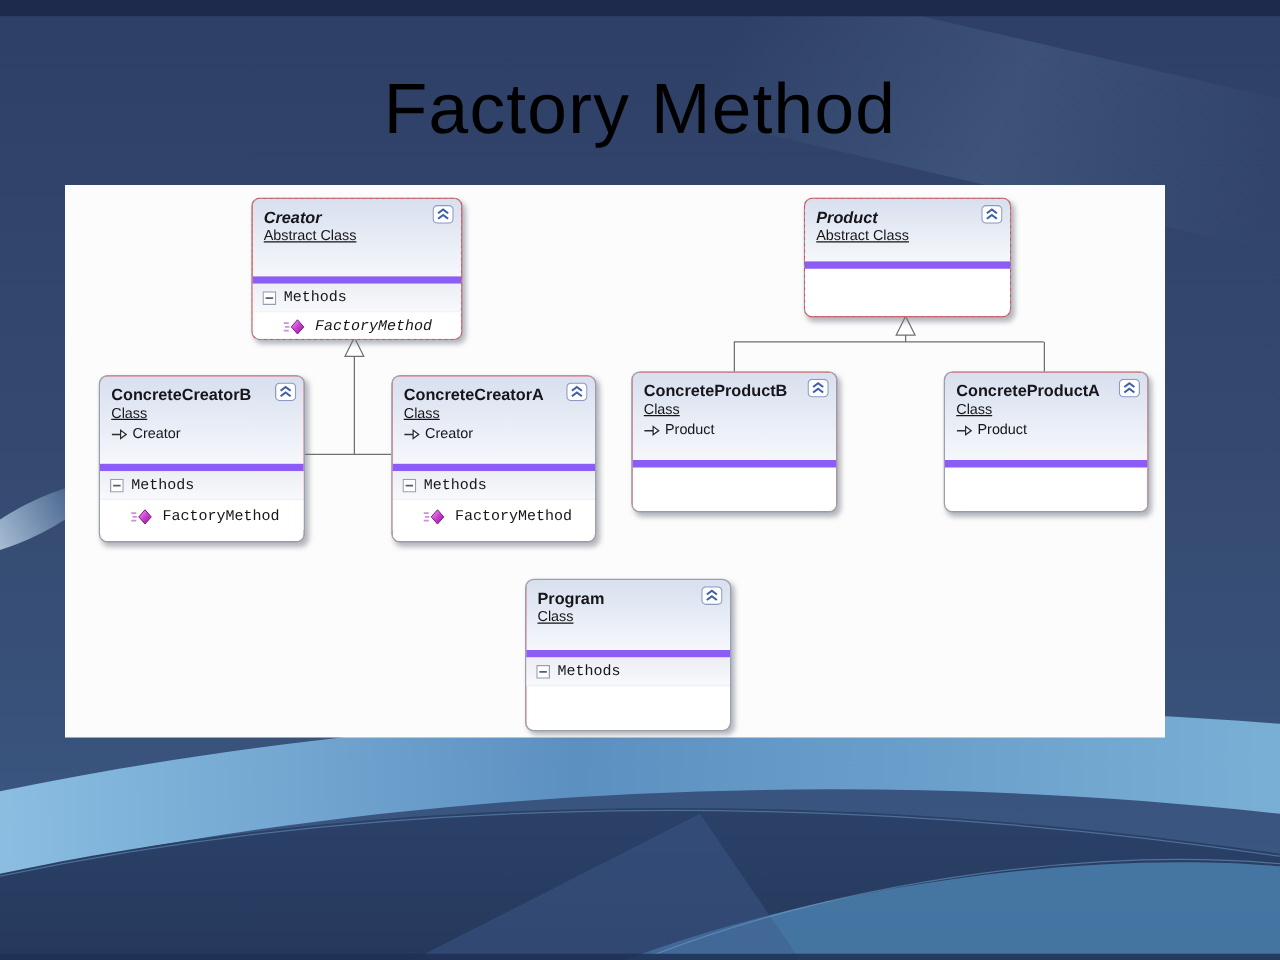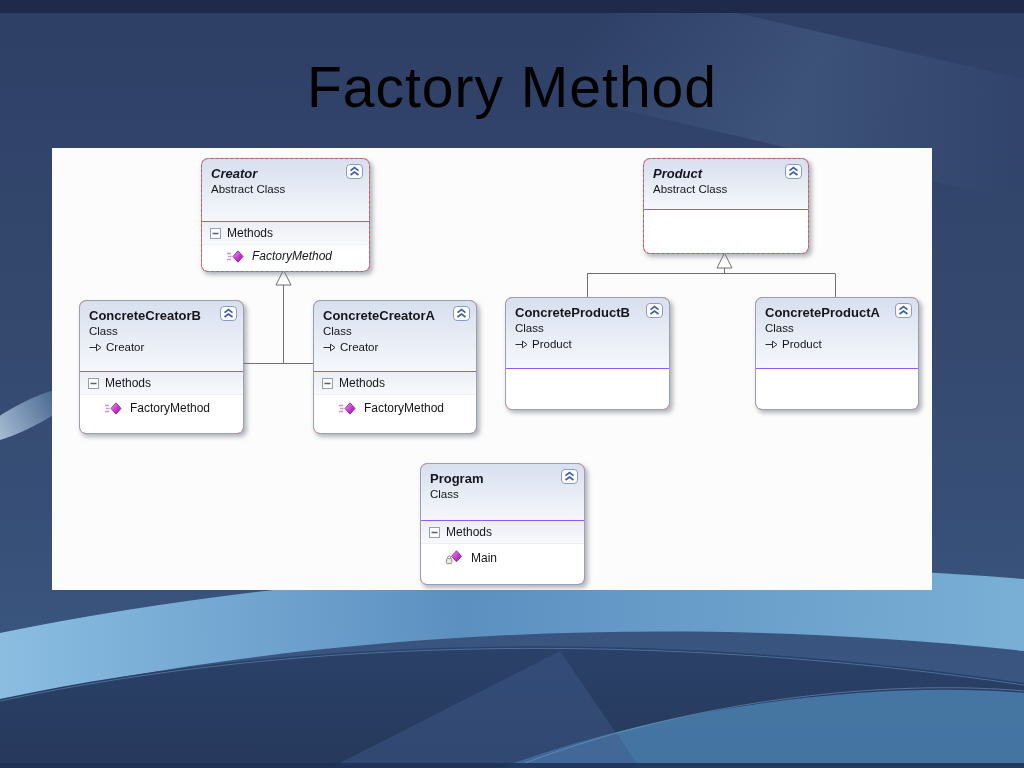--- a/index.html
+++ b/index.html
@@ -36,24 +36,24 @@
     box-shadow:2.5px 3px 4px rgba(110,115,130,.5);
     overflow:hidden;color:#15151a;
   }
   .class-box.abstract{border:1.6px dashed #8f97a8;}
   .box-header{
     position:relative;flex:0 0 auto;padding:6px 9px 0 9px;box-sizing:border-box;
     background:linear-gradient(180deg,#d8dfee 0%,#e8edf6 55%,#f5f7fb 100%);
   }
   .class-name{font-size:13px;font-weight:bold;line-height:17px;}
   .class-name.it{font-style:italic;}
-  .class-kind{font-size:11.5px;line-height:15px;}
+  .class-kind{font-size:11.5px;line-height:15px;text-decoration:underline;}
   .inherits-row{display:flex;align-items:center;gap:4px;font-size:11.5px;line-height:16px;}
   .collapse-btn{position:absolute;top:5px;right:6px;width:17px;height:15px;cursor:pointer;}
-  .box-body{flex:1;display:flex;flex-direction:column;background:#fff;border-top:1px solid #8b5cf6;}
+  .box-body{flex:1;display:flex;flex-direction:column;background:#fff;border-top:6px solid #8b5cf6;font-family:Liberation Mono, monospace;}
   .section-row{
     display:flex;align-items:center;gap:6px;padding:4px 8px;font-size:12px;
     background:linear-gradient(180deg,#eceef4 0%,#f7f9fc 100%);
     border-bottom:1px solid #eef0f4;
   }
   .member-row{display:flex;align-items:center;gap:8px;padding:4px 8px 4px 24px;font-size:12px;background:#fff;}
   .member-row.it{font-style:italic;}
   .icon{display:inline-flex;flex:0 0 auto;}
 </style>
 </head>
@@ -314,26 +314,16 @@
     <div class="box-body">
       <div class="section-row">
         <span class="icon">
           <svg width="11" height="11">
               <rect x="0.5" y="0.5" width="10" height="10" fill="#fff" stroke="#93a0b4"></rect>
               <line x1="2.5" y1="5.5" x2="8.5" y2="5.5" stroke="#555e6e" stroke-width="1.3"></line>
             </svg>
         </span>
         <span>Methods</span>
       </div>
-      <div class="member-row" style="padding-top:6px">
-        <span class="icon">
-          <svg width="18" height="15" viewBox="0 0 18 15">
-              <polygon points="11.5,0.8 16.5,6.3 11.5,11.8 6.5,6.3" fill="url(#diamondGrad)" stroke="#7c1886" stroke-width="0.8"></polygon>
-              <path d="M2.6 8.6 v-1.1 a1.5 1.5 0 0 1 3 0 v1.1" fill="none" stroke="#8a8478" stroke-width="1"></path>
-              <rect x="1.4" y="8.6" width="5.4" height="5" rx="0.9" fill="#efe9db" stroke="#8a8478" stroke-width="0.9"></rect>
-            </svg>
-        </span>
-        <span>Main</span>
-      </div>
     </div>
   </div>
 
 </div>
 
 </body></html>

